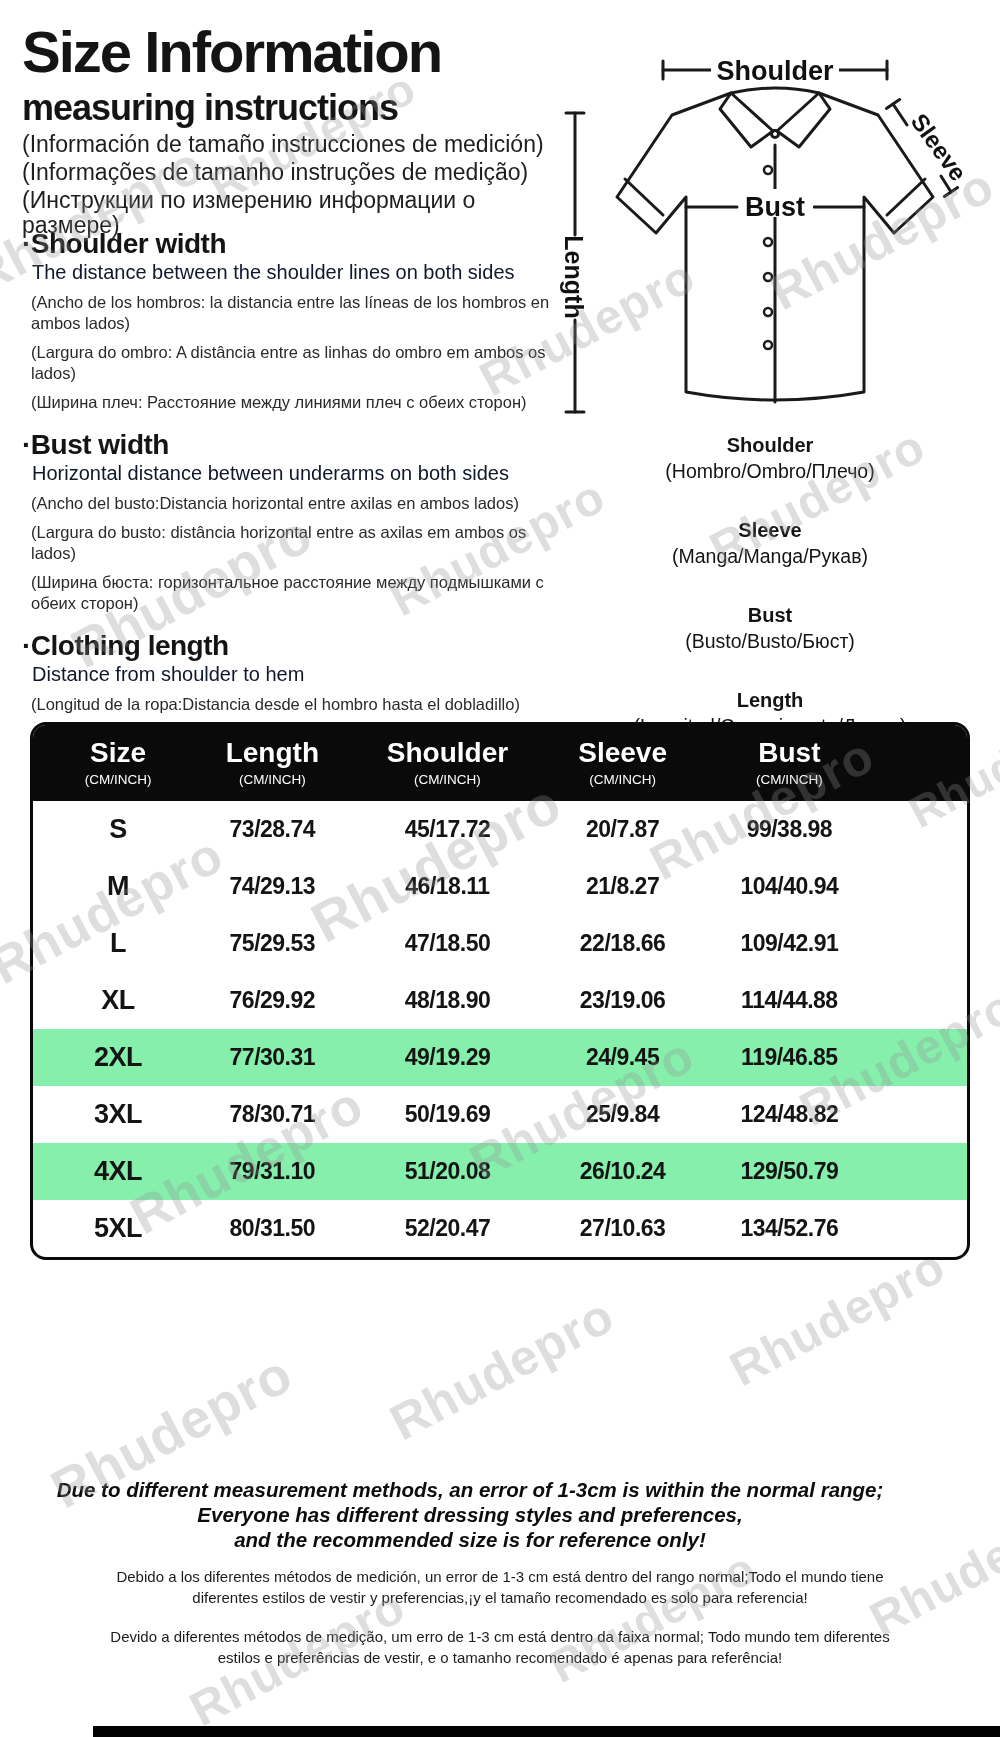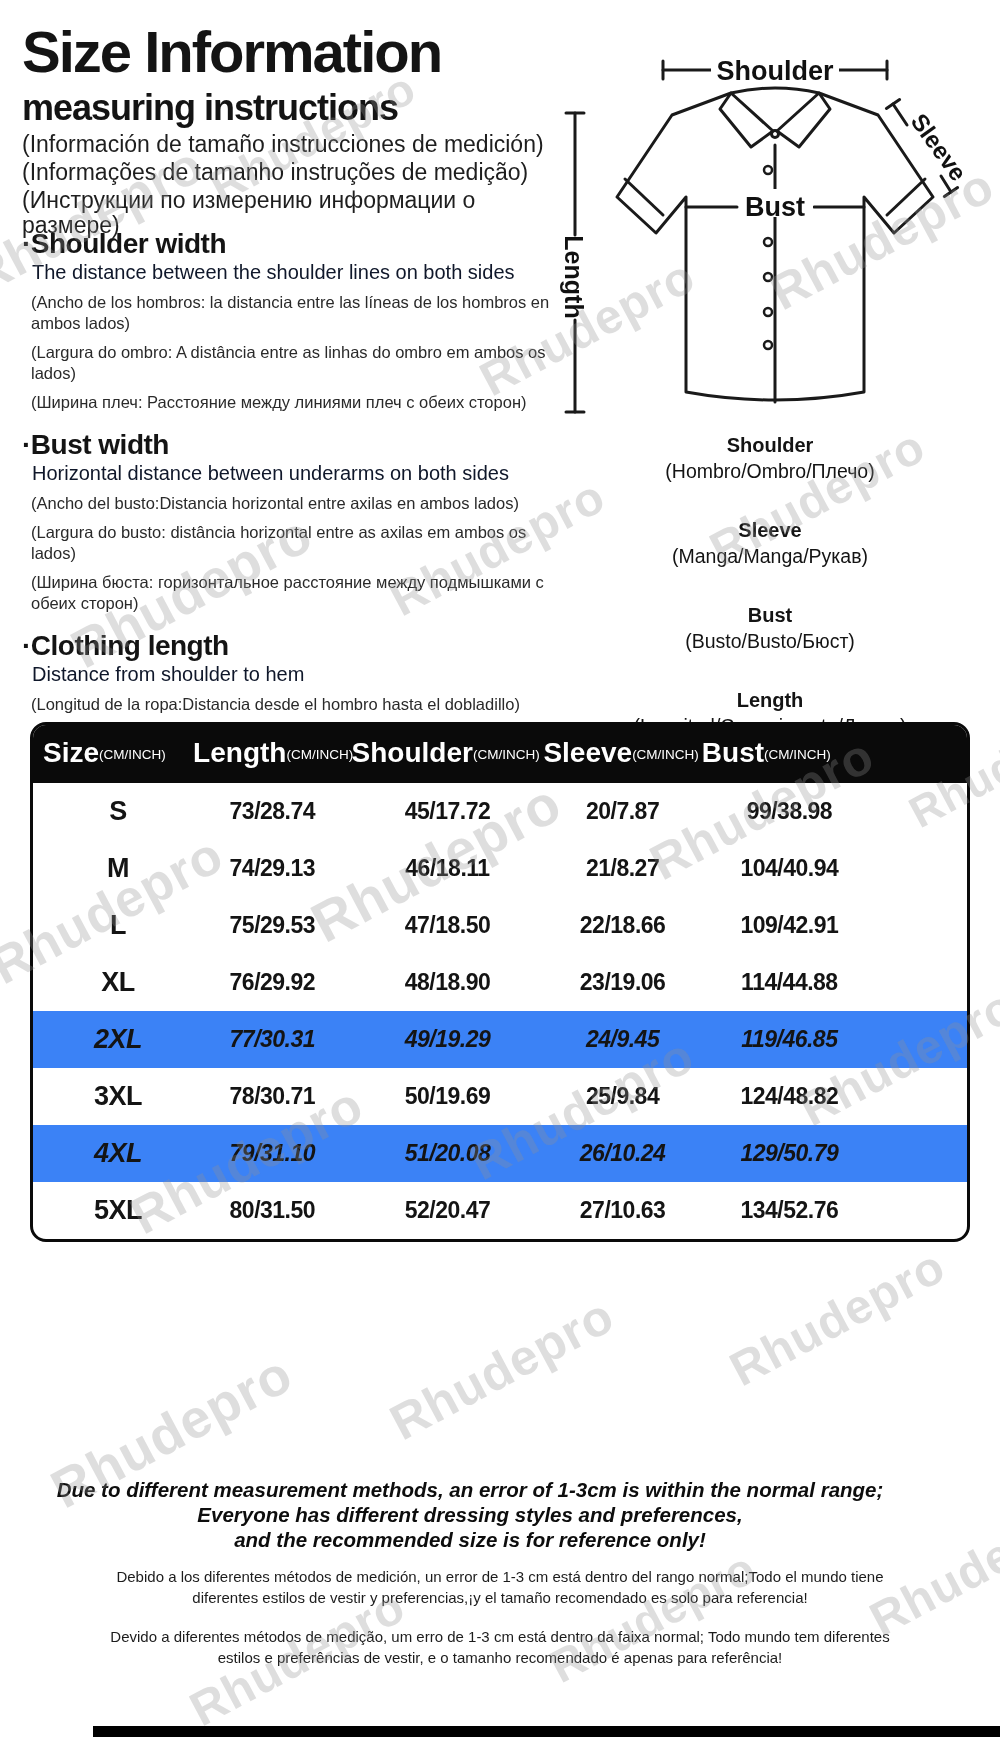--- a/index.html
+++ b/index.html
@@ -32,26 +32,26 @@
   .legend-item{margin-bottom:36px;}
   .legend-term{font-size:20px;font-weight:bold;}
   .legend-trans{font-size:19.5px;margin-top:3px;}
   
   .size-table{
     position:absolute;left:30px;top:722px;width:934px;z-index:2;
     border:3px solid #0a0a0a;border-radius:16px;overflow:hidden;background:#fff;
   }
   .t-head{background:#0a0a0a;color:#fff;display:flex;align-items:center;
     padding:12px 90px 14px 10px;}
-  .t-col{display:flex;flex-direction:row;align-items:center;}
+  .t-col{display:flex;flex-direction:column;align-items:center;}
   .c0{width:18%;} .c1{width:19%;} .c2{width:23%;} .c3{width:19%;} .c4{width:21%;}
   .t-label{font-size:28px;font-weight:bold;}
   .t-sub{font-size:13.5px;font-weight:normal;margin-top:3px;}
   .t-row{display:flex;align-items:center;height:57px;padding:0 90px 0 10px;}
-  .t-row.shade{background:#3b82f6;font-style:italic;}
+  .t-row.shade{background:#86efac;}
   .cell{font-size:23px;font-weight:bold;text-align:center;letter-spacing:-0.5px;}
   .cell.size{font-size:27px;}
   
   .notice{position:absolute;top:1477px;left:0;width:940px;text-align:center;z-index:2;}
   .notice p{margin:0;font-size:20.5px;font-weight:bold;line-height:25px;color:#0d0d0d;font-style:italic;}
   .note{position:absolute;left:0;width:1000px;box-sizing:border-box;text-align:center;z-index:2;color:#1c1c1c;}
   .note-es{top:1566px;padding:0 100px;font-size:15px;line-height:21px;}
   .note-pt{top:1626px;padding:0 105px;font-size:15px;line-height:21px;}
   .note-ru{top:1768px;padding:0 45px;font-size:14.5px;line-height:21px;}
   .bottom-bar{position:absolute;left:93px;right:0;bottom:0;height:11px;background:#000;z-index:4;}

